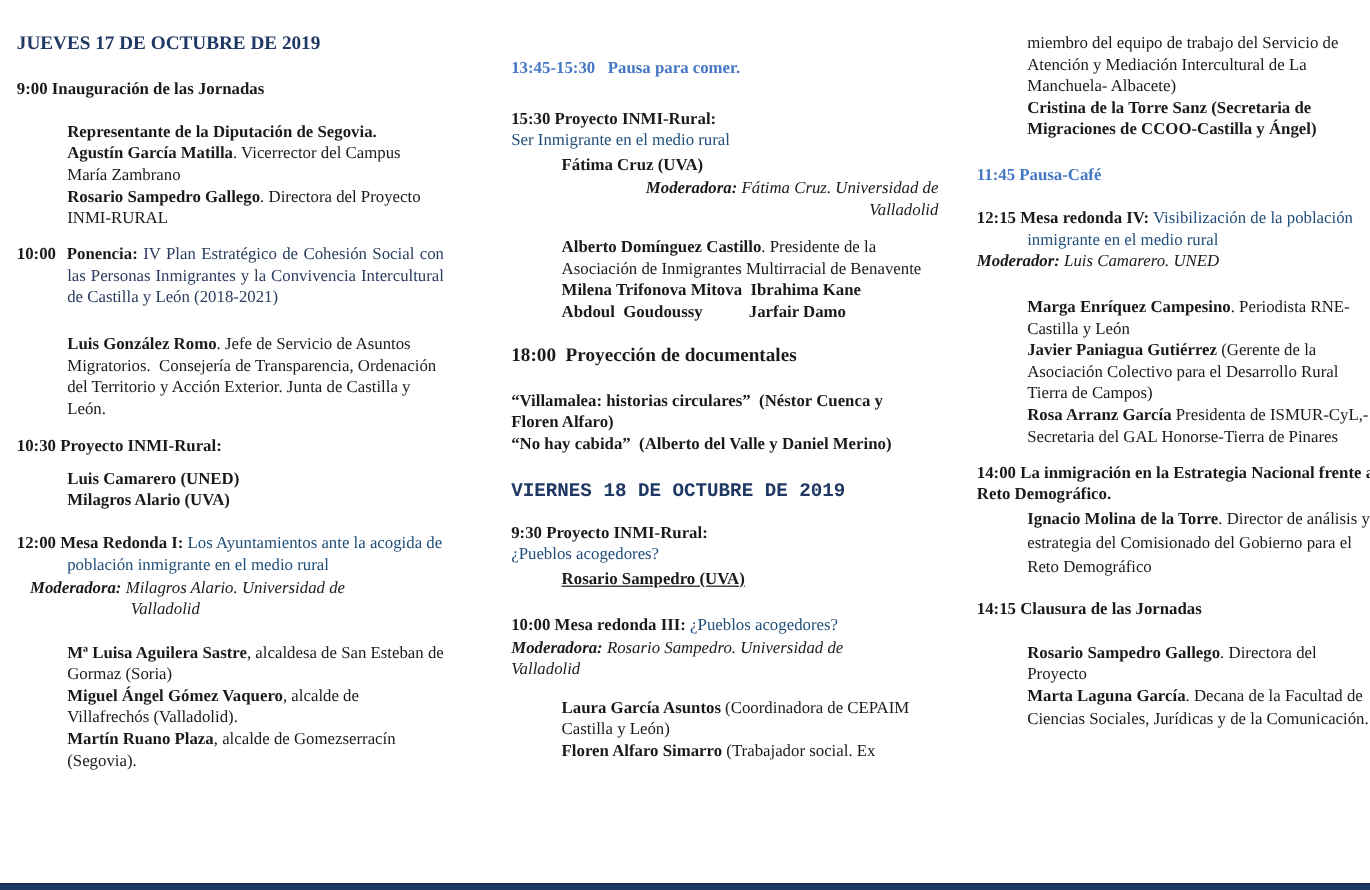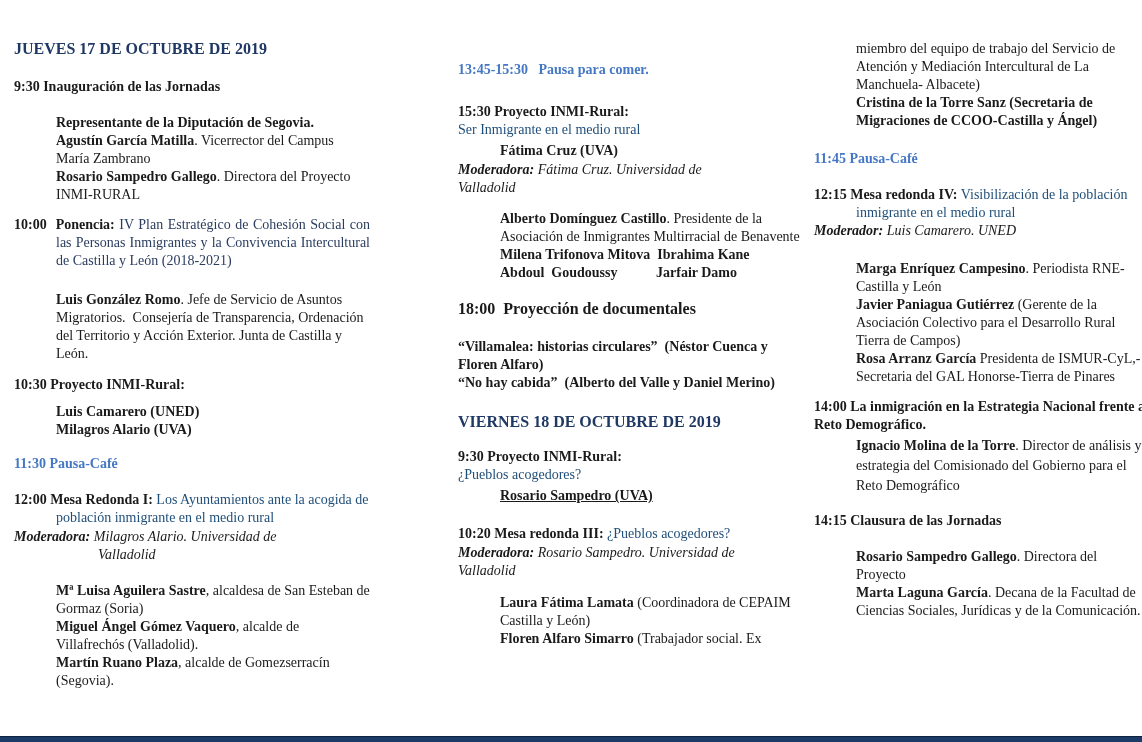--- a/index.html
+++ b/index.html
@@ -2,23 +2,23 @@
 <html><head>
 <meta charset="utf-8">
 <title>Programa Jornadas</title>
 <style>
   html,body{margin:0;padding:0;background:#fff;}
   .page{
     position:relative;width:1142px;height:742px;background:#ffffff;overflow:hidden;
     font-family:"Liberation Serif","DejaVu Serif",serif;
     font-size:14px;line-height:18px;color:#1a1a1a;
   }
-  .col{position:absolute;top:12px;}
+  .col{position:absolute;top:0;}
   .col-1{left:14px;width:356px;}
-  .col-2{left:426px;width:356px;margin-left:32px;}
+  .col-2{left:426px;width:356px;}
   .col-3{left:814px;width:336px;}
   .page p{margin:0;white-space:pre-wrap;}
   .b{font-weight:bold;}
   .i{font-style:italic;}
   .c-navy{color:#1F3864;}
   .c-blue{color:#1F4E79;}
   .c-lb{color:#4477C4;}
   .c-dk{color:#2A3C5F;}
   .lg{font-size:16px;line-height:21px;}
   .ind{padding-left:42px;}
@@ -34,58 +34,57 @@
     position:absolute;left:0;bottom:0;width:100%;height:5px;
     background:#1B3A66;border-top:1px solid #0F2140;box-sizing:content-box;
   }
 </style>
 </head>
 <body>
 
 <div class="page">
   <div class="col col-1">
       <p style="margin-top: 26px;"><span class="b c-navy lg">JUEVES 17 DE OCTUBRE DE 2019</span></p>
-      <p style="margin-top: 19px;"><span class="b">9:30 Inauguración de las Jornadas</span></p>
+      <p style="margin-top: 19px;"><span class="b">9:00 Inauguración de las Jornadas</span></p>
       <p class="ind" style="margin-top: 18px;"><span class="b">Representante de la Diputación de Segovia.
 </span><span class="b">Agustín García Matilla</span><span>. Vicerrector del Campus María Zambrano
 </span><span class="b">Rosario Sampedro Gallego</span><span>. Directora del Proyecto INMI-RURAL</span></p>
       <p class="hang just" style="margin-top: 12px;"><span class="b">10:00  Ponencia:</span><span class="c-dk"> IV Plan Estratégico de Cohesión Social con las Personas Inmigrantes y la Convivencia Intercultural de Castilla y León (2018-2021)</span></p>
       <p class="ind" style="margin-top: 21px;"><span class="b">Luis González Romo</span><span>. Jefe de Servicio de Asuntos Migratorios.  Consejería de Transparencia, Ordenación del Territorio y Acción Exterior. Junta de Castilla y León.</span></p>
       <p style="margin-top: 13px;"><span class="b">10:30 Proyecto INMI-Rural:</span></p>
       <p class="ind" style="margin-top: 9px;"><span class="b">Luis Camarero (UNED)
 </span><span class="b">Milagros Alario (UVA)</span></p>
-      <p style="margin-top: 16px;"><span class="b c-lb">11:30 Pausa-Café</span></p>
       <p class="hang" style="margin-top: 18px;"><span class="b">12:00 Mesa Redonda I:</span><span class="c-blue"> Los Ayuntamientos ante la acogida de población inmigrante en el medio rural</span></p>
-      <p style="margin-top: 1px;"><span class="b i">Moderadora:</span><span class="i"> Milagros Alario. Universidad de
+      <p style="margin-top: 1px; margin-left: 11px;"><span class="b i">Moderadora:</span><span class="i"> Milagros Alario. Universidad de
 </span><span class="i">                        Valladolid</span></p>
       <p class="ind" style="margin-top: 18px;"><span class="b">Mª Luisa Aguilera Sastre</span><span>, alcaldesa de San Esteban de Gormaz (Soria)
 </span><span class="b">Miguel Ángel Gómez Vaquero</span><span>, alcalde de Villafrechós (Valladolid).
 </span><span class="b">Martín Ruano Plaza</span><span>, alcalde de Gomezserracín (Segovia).</span></p>
     </div>
   <div class="col col-2">
       <p style="margin-top: 49px;"><span class="b c-lb">13:45-15:30   Pausa para comer.</span></p>
       <p style="margin-top: 24px;"><span class="b">15:30 Proyecto INMI-Rural:</span></p>
       <p><span class="c-blue">Ser Inmigrante en el medio rural</span></p>
       <p class="ind" style="margin-top: 3px;"><span class="b">Fátima Cruz (UVA)</span></p>
-      <p style="margin-top: 1px;"><span class="b i">Moderadora:</span><span class="i"> Fátima Cruz. Universidad de
+      <p style="margin-top: 1px; text-align: right;"><span class="b i">Moderadora:</span><span class="i"> Fátima Cruz. Universidad de
 Valladolid</span></p>
       <p class="ind" style="margin-top: 13px;"><span class="b">Alberto Domínguez Castillo</span><span>. Presidente de la Asociación de Inmigrantes Multirracial de Benavente
 </span><span class="b">Milena Trifonova Mitova  Ibrahima Kane
 </span><span class="b">Abdoul  Goudoussy           Jarfair Damo</span></p>
       <p style="margin-top: 16px;"><span class="b lg">18:00  Proyección de documentales</span></p>
       <p style="margin-top: 19px;"><span class="b">“Villamalea: historias circulares”  (Néstor Cuenca y  Floren Alfaro)
 </span><span class="b">“No hay cabida”  (Alberto del Valle y Daniel Merino)</span></p>
-      <p style="margin-top: 19px;"><span class="b c-navy lg">VIERNES 18 DE OCTUBRE DE 2019</span></p>
+      <p style="margin-top: 19px; font-family: Liberation Mono, monospace;"><span class="b c-navy lg">VIERNES 18 DE OCTUBRE DE 2019</span></p>
       <p style="margin-top: 16px;"><span class="b">9:30 Proyecto INMI-Rural:</span></p>
       <p><span class="c-blue">¿Pueblos acogedores?</span></p>
       <p class="ind" style="margin-top: 3px; text-decoration: underline;"><span class="b">Rosario Sampedro (UVA)</span></p>
-      <p style="margin-top: 20px;"><span class="b">10:20 Mesa redonda III:</span><span class="c-blue"> ¿Pueblos acogedores?</span></p>
+      <p style="margin-top: 20px;"><span class="b">10:00 Mesa redonda III:</span><span class="c-blue"> ¿Pueblos acogedores?</span></p>
       <p style="margin-top: 1px;"><span class="b i">Moderadora:</span><span class="i"> Rosario Sampedro. Universidad de
 Valladolid</span></p>
-      <p class="ind" style="margin-top: 14px;"><span class="b">Laura Fátima Lamata</span><span> (Coordinadora de CEPAIM Castilla y León)
+      <p class="ind" style="margin-top: 14px;"><span class="b">Laura García Asuntos</span><span> (Coordinadora de CEPAIM Castilla y León)
 </span><span class="b">Floren Alfaro Simarro</span><span> (Trabajador social. Ex</span></p>
     </div>
   <div class="col col-3">
       <p class="ind" style="margin-top: 28px;"><span>miembro del equipo de trabajo del Servicio de  Atención y Mediación Intercultural de La Manchuela- Albacete)
 </span><span class="b">Cristina de la Torre Sanz (Secretaria de Migraciones de CCOO-Castilla y Ángel)</span></p>
       <p style="margin-top: 20px;"><span class="b c-lb">11:45 Pausa-Café</span></p>
       <p class="hang" style="margin-top: 18px;"><span class="b">12:15 Mesa redonda IV:</span><span class="c-blue"> Visibilización de la población inmigrante en el medio rural</span></p>
       <p><span class="b i">Moderador:</span><span class="i"> Luis Camarero. UNED</span></p>
       <p class="ind" style="margin-top: 20px;"><span class="b">Marga Enríquez Campesino</span><span>. Periodista RNE-Castilla y León
 </span><span class="b">Javier Paniagua Gutiérrez</span><span> (Gerente de la Asociación Colectivo para el Desarrollo Rural Tierra de Campos)

